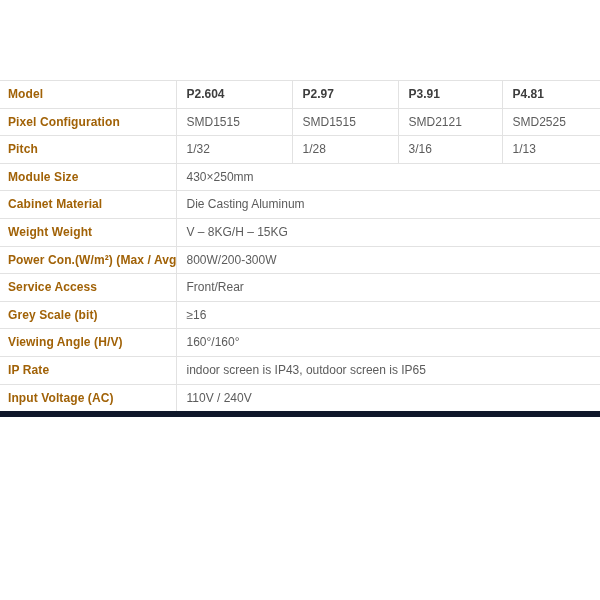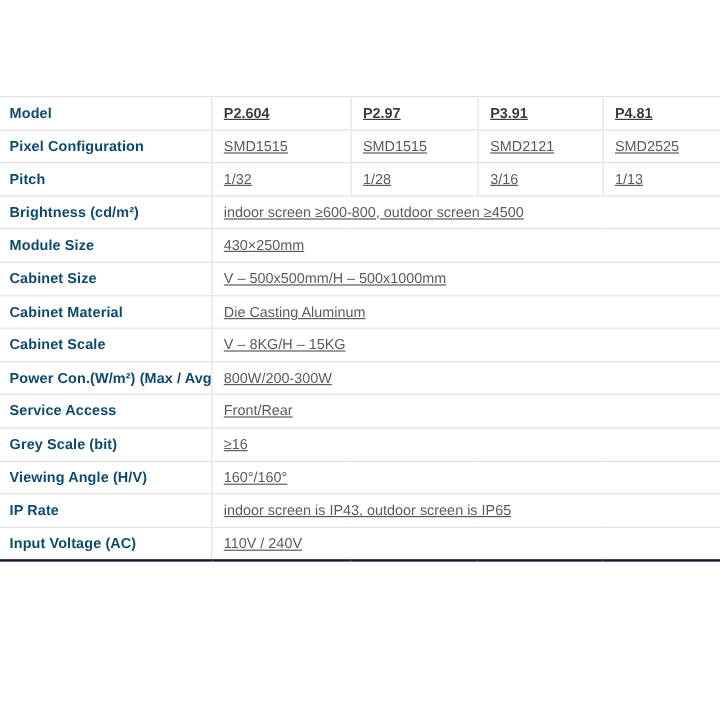--- a/index.html
+++ b/index.html
@@ -27,33 +27,32 @@
   .spec-table td {
     height: 24.6px;
     font-size: 12px;
     line-height: 24.6px;
     vertical-align: middle;
     white-space: nowrap;
     overflow: hidden;
     border-top: 1px solid #e2e2e2;
   }
   .spec-table tr:last-child td {
-    border-bottom: 2px solid #0f172a;
+    border-bottom: 6px solid #0f172a;
   }
   .spec-table td.label {
     font-weight: bold;
-    color: #0c4a6e;
+    color: #a16207;
     padding-left: 8px;
     letter-spacing: 0.1px;
   }
   .spec-table td.value {
     color: #5c5c5c;
     padding-left: 10px;
     border-left: 1px solid #e2e2e2;
-    text-decoration: underline;
   }
   .spec-table td.value.bold {
     font-weight: bold;
     color: #3d3d3d;
   }
 </style>
 </head>
 <body>
 
 <div class="canvas">
@@ -81,37 +80,29 @@
           <td class="value">SMD2525</td>
         </tr>
         <tr>
           <td class="label">Pitch</td>
           <td class="value">1/32</td>
           <td class="value">1/28</td>
           <td class="value">3/16</td>
           <td class="value">1/13</td>
         </tr>
         <tr>
-          <td class="label">Brightness (cd/m²)</td>
-          <td colspan="4" class="value">indoor screen ≥600-800, outdoor screen ≥4500</td>
-        </tr>
-        <tr>
           <td class="label">Module Size</td>
           <td colspan="4" class="value">430×250mm</td>
-        </tr>
-        <tr>
-          <td class="label">Cabinet Size</td>
-          <td colspan="4" class="value">V – 500x500mm/H – 500x1000mm</td>
         </tr>
         <tr>
           <td class="label">Cabinet Material</td>
           <td colspan="4" class="value">Die Casting Aluminum</td>
         </tr>
         <tr>
-          <td class="label">Cabinet Scale</td>
+          <td class="label">Weight Weight</td>
           <td colspan="4" class="value">V – 8KG/H – 15KG</td>
         </tr>
         <tr>
           <td class="label">Power Con.(W/m²) (Max / Avg)</td>
           <td colspan="4" class="value">800W/200-300W</td>
         </tr>
         <tr>
           <td class="label">Service Access</td>
           <td colspan="4" class="value">Front/Rear</td>
         </tr>

